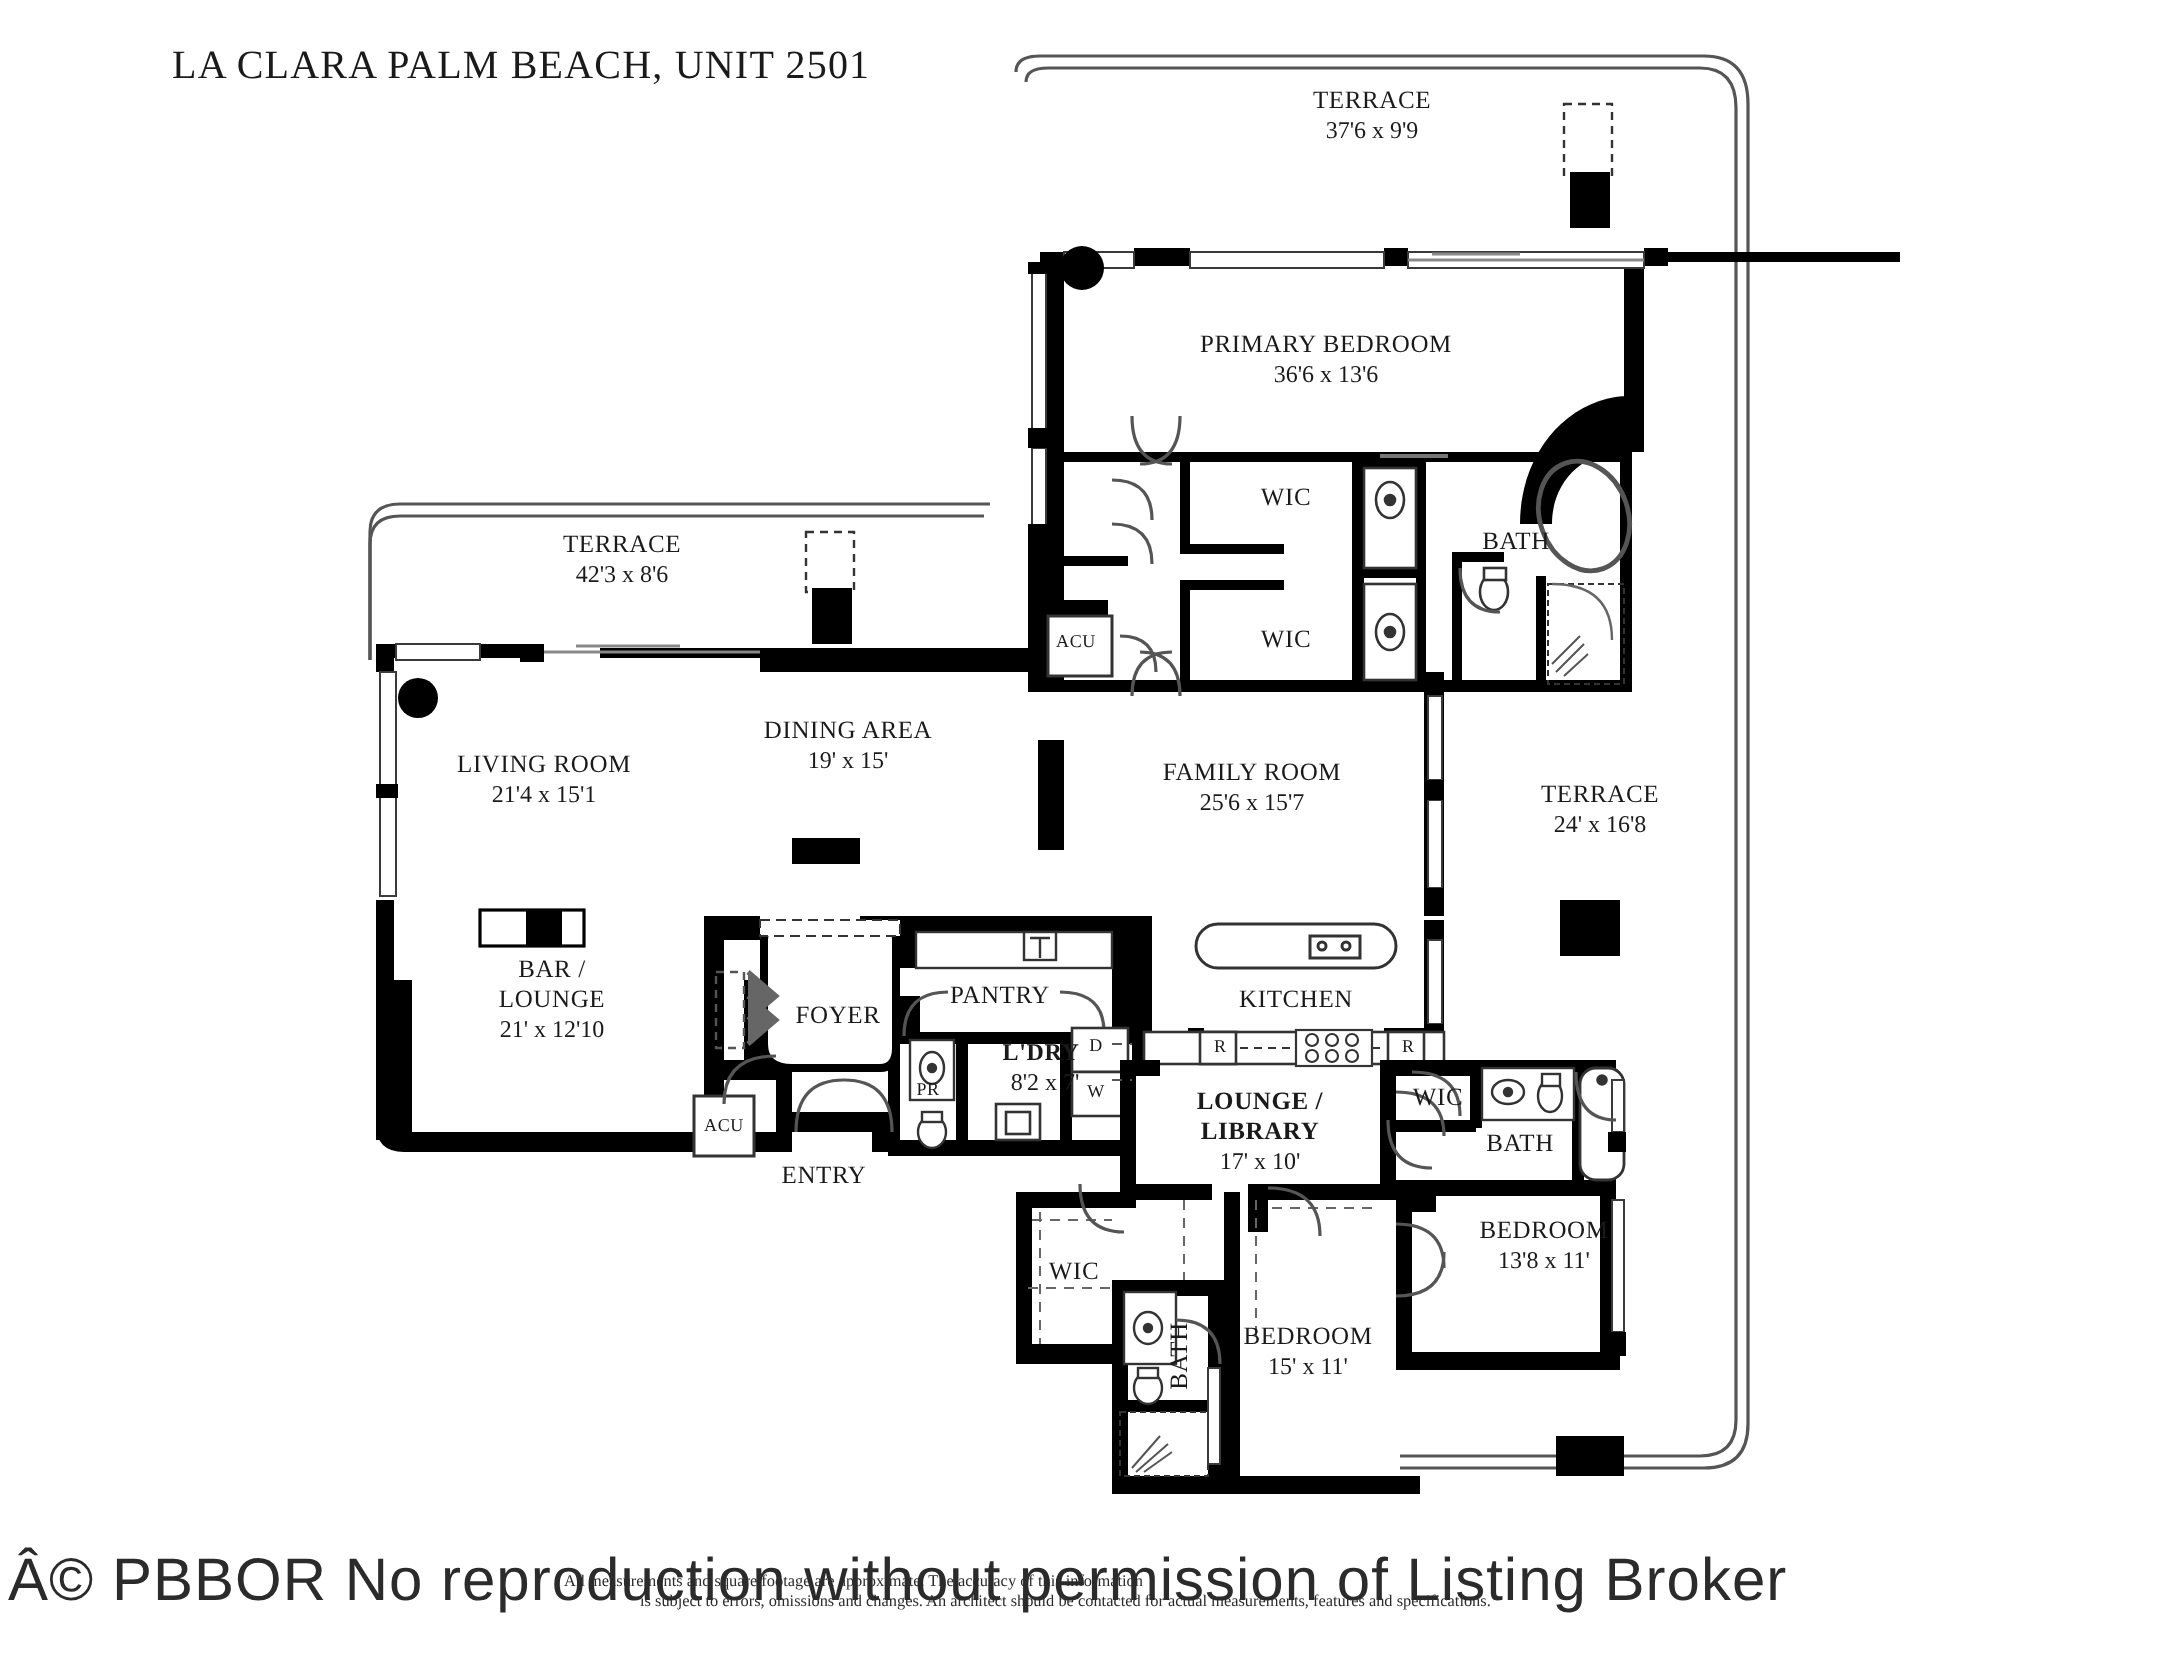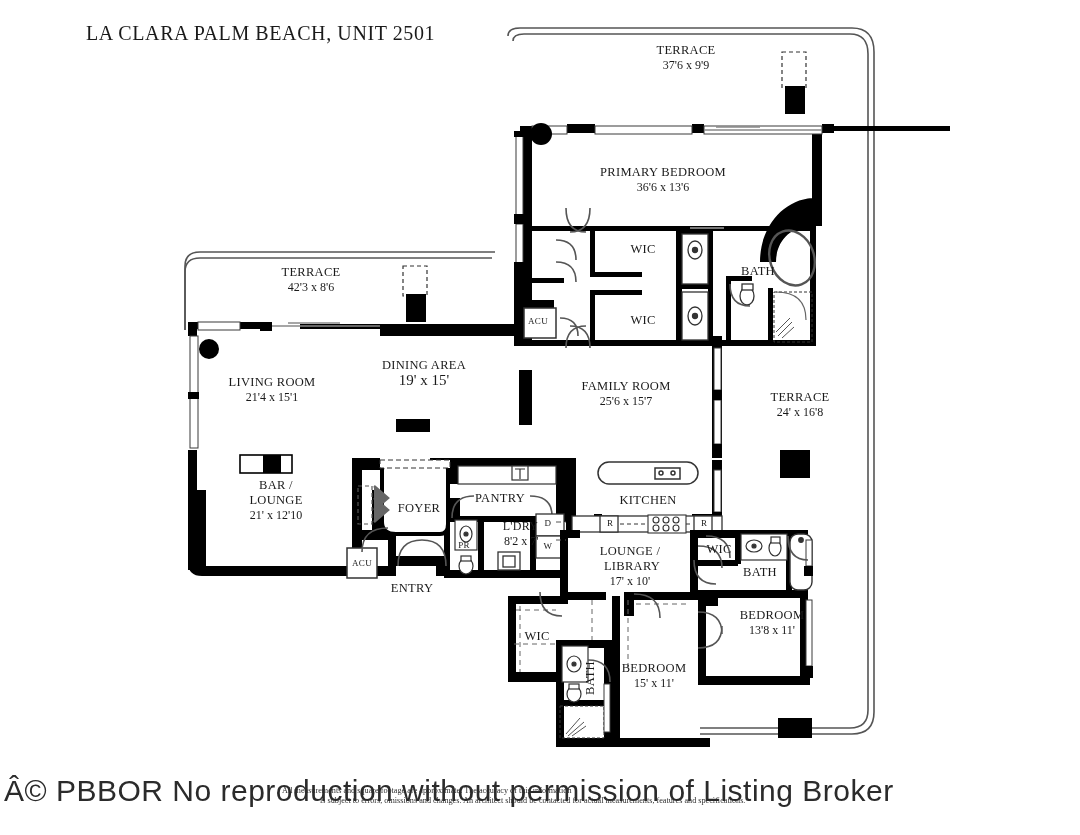--- a/index.html
+++ b/index.html
@@ -396,36 +396,36 @@
 </svg>
 
 <div id="room-labels">
     <div style="position: absolute; left: 686px; top: 58px; transform: translate(-50%, -50%); text-align: center; line-height: 15px; white-space: pre; color: rgb(26, 26, 26); font-family: &quot;Liberation Serif&quot;, &quot;DejaVu Serif&quot;, serif; font-size: 12.5px;"><div style="font-weight: 400; letter-spacing: 0.3px;">TERRACE</div><div style="font-size: 12px;">37'6 x 9'9</div></div>
     <div style="position: absolute; left: 663px; top: 162px; transform: translate(-50%, -50%); text-align: center; line-height: 15px; white-space: pre; color: rgb(26, 26, 26); font-family: &quot;Liberation Serif&quot;, &quot;DejaVu Serif&quot;, serif; font-size: 12.5px;"><div style="font-weight: 400; letter-spacing: 0.3px; margin-top: 36px;">PRIMARY BEDROOM</div><div style="font-size: 12px; text-align: center;">36'6 x 13'6</div></div>
     <div style="position: absolute; left: 643px; top: 249px; transform: translate(-50%, -50%); text-align: center; line-height: 15px; white-space: pre; color: rgb(26, 26, 26); font-family: &quot;Liberation Serif&quot;, &quot;DejaVu Serif&quot;, serif; font-size: 12.5px;"><div style="font-weight: 400; letter-spacing: 0.3px;">WIC</div></div>
     <div style="position: absolute; left: 643px; top: 320px; transform: translate(-50%, -50%); text-align: center; line-height: 15px; white-space: pre; color: rgb(26, 26, 26); font-family: &quot;Liberation Serif&quot;, &quot;DejaVu Serif&quot;, serif; font-size: 12.5px;"><div style="font-weight: 400; letter-spacing: 0.3px;">WIC</div></div>
     <div style="position: absolute; left: 758px; top: 271px; transform: translate(-50%, -50%); text-align: center; line-height: 15px; white-space: pre; color: rgb(26, 26, 26); font-family: &quot;Liberation Serif&quot;, &quot;DejaVu Serif&quot;, serif; font-size: 12.5px;"><div style="font-weight: 400; letter-spacing: 0.3px;">BATH</div></div>
     <div style="position: absolute; left: 311px; top: 280px; transform: translate(-50%, -50%); text-align: center; line-height: 15px; white-space: pre; color: rgb(26, 26, 26); font-family: &quot;Liberation Serif&quot;, &quot;DejaVu Serif&quot;, serif; font-size: 12.5px;"><div style="font-weight: 400; letter-spacing: 0.3px;">TERRACE</div><div style="font-size: 12px;">42'3 x 8'6</div></div>
     <div style="position: absolute; left: 272px; top: 390px; transform: translate(-50%, -50%); text-align: center; line-height: 15px; white-space: pre; color: rgb(26, 26, 26); font-family: &quot;Liberation Serif&quot;, &quot;DejaVu Serif&quot;, serif; font-size: 12.5px;"><div style="font-weight: 400; letter-spacing: 0.3px;">LIVING ROOM</div><div style="font-size: 12px;">21'4 x 15'1</div></div>
-    <div style="position: absolute; left: 424px; top: 373px; transform: translate(-50%, -50%); text-align: center; line-height: 15px; white-space: pre; color: rgb(26, 26, 26); font-family: &quot;Liberation Serif&quot;, &quot;DejaVu Serif&quot;, serif; font-size: 12.5px;"><div style="font-weight: 400; letter-spacing: 0.3px;">DINING AREA</div><div style="font-size: 15px;">19' x 15'</div></div>
+    <div style="position: absolute; left: 424px; top: 373px; transform: translate(-50%, -50%); text-align: center; line-height: 15px; white-space: pre; color: rgb(26, 26, 26); font-family: &quot;Liberation Serif&quot;, &quot;DejaVu Serif&quot;, serif; font-size: 12.5px;"><div style="font-weight: 400; letter-spacing: 0.3px;">DINING AREA</div><div style="font-size: 12px;">19' x 15'</div></div>
     <div style="position: absolute; left: 626px; top: 394px; transform: translate(-50%, -50%); text-align: center; line-height: 15px; white-space: pre; color: rgb(26, 26, 26); font-family: &quot;Liberation Serif&quot;, &quot;DejaVu Serif&quot;, serif; font-size: 12.5px;"><div style="font-weight: 400; letter-spacing: 0.3px;">FAMILY ROOM</div><div style="font-size: 12px;">25'6 x 15'7</div></div>
     <div style="position: absolute; left: 800px; top: 405px; transform: translate(-50%, -50%); text-align: center; line-height: 15px; white-space: pre; color: rgb(26, 26, 26); font-family: &quot;Liberation Serif&quot;, &quot;DejaVu Serif&quot;, serif; font-size: 12.5px;"><div style="font-weight: 400; letter-spacing: 0.3px;">TERRACE</div><div style="font-size: 12px;">24' x 16'8</div></div>
     <div style="position: absolute; left: 276px; top: 500px; transform: translate(-50%, -50%); text-align: center; line-height: 15px; white-space: pre; color: rgb(26, 26, 26); font-family: &quot;Liberation Serif&quot;, &quot;DejaVu Serif&quot;, serif; font-size: 12.5px;"><div style="font-weight: 400; letter-spacing: 0.3px;">BAR /
 LOUNGE</div><div style="font-size: 12px;">21' x 12'10</div></div>
     <div style="position: absolute; left: 419px; top: 508px; transform: translate(-50%, -50%); text-align: center; line-height: 15px; white-space: pre; color: rgb(26, 26, 26); font-family: &quot;Liberation Serif&quot;, &quot;DejaVu Serif&quot;, serif; font-size: 12.5px;"><div style="font-weight: 400; letter-spacing: 0.3px;">FOYER</div></div>
     <div style="position: absolute; left: 500px; top: 498px; transform: translate(-50%, -50%); text-align: center; line-height: 15px; white-space: pre; color: rgb(26, 26, 26); font-family: &quot;Liberation Serif&quot;, &quot;DejaVu Serif&quot;, serif; font-size: 12.5px;"><div style="font-weight: 400; letter-spacing: 0.3px;">PANTRY</div></div>
     <div style="position: absolute; left: 648px; top: 500px; transform: translate(-50%, -50%); text-align: center; line-height: 15px; white-space: pre; color: rgb(26, 26, 26); font-family: &quot;Liberation Serif&quot;, &quot;DejaVu Serif&quot;, serif; font-size: 12.5px;"><div style="font-weight: 400; letter-spacing: 0.3px;">KITCHEN</div></div>
-    <div style="position: absolute; left: 511px; top: 534px; transform: translate(-50%, -50%); text-align: center; line-height: 15px; white-space: pre; color: rgb(26, 26, 26); font-family: &quot;Liberation Serif&quot;, &quot;DejaVu Serif&quot;, serif; font-size: 12px;"><div style="font-weight: 400; letter-spacing: 0.3px; margin-left: 19px;">L'DRY</div><div style="font-size: 12px; text-align: right;">8'2 x 7'</div></div>
+    <div style="position: absolute; left: 511px; top: 534px; transform: translate(-50%, -50%); text-align: center; line-height: 15px; white-space: pre; color: rgb(26, 26, 26); font-family: &quot;Liberation Serif&quot;, &quot;DejaVu Serif&quot;, serif; font-size: 12px;"><div style="font-weight: 700; letter-spacing: 0.3px; margin-left: 19px;">L'DRY</div><div style="font-size: 12px; text-align: right;">8'2 x 7'</div></div>
     <div style="position: absolute; left: 464px; top: 545px; transform: translate(-50%, -50%); text-align: center; line-height: 15px; white-space: pre; color: rgb(26, 26, 26); font-family: &quot;Liberation Serif&quot;, &quot;DejaVu Serif&quot;, serif; font-size: 9px;"><div style="font-weight: 400; letter-spacing: 0.3px;">PR</div></div>
     <div style="position: absolute; left: 548px; top: 523px; transform: translate(-50%, -50%); text-align: center; line-height: 15px; white-space: pre; color: rgb(26, 26, 26); font-family: &quot;Liberation Serif&quot;, &quot;DejaVu Serif&quot;, serif; font-size: 9px;"><div style="font-weight: 400; letter-spacing: 0.3px;">D</div></div>
     <div style="position: absolute; left: 548px; top: 546px; transform: translate(-50%, -50%); text-align: center; line-height: 15px; white-space: pre; color: rgb(26, 26, 26); font-family: &quot;Liberation Serif&quot;, &quot;DejaVu Serif&quot;, serif; font-size: 9px;"><div style="font-weight: 400; letter-spacing: 0.3px;">W</div></div>
     <div style="position: absolute; left: 362px; top: 563px; transform: translate(-50%, -50%); text-align: center; line-height: 15px; white-space: pre; color: rgb(26, 26, 26); font-family: &quot;Liberation Serif&quot;, &quot;DejaVu Serif&quot;, serif; font-size: 9px;"><div style="font-weight: 400; letter-spacing: 0.3px;">ACU</div></div>
     <div style="position: absolute; left: 538px; top: 321px; transform: translate(-50%, -50%); text-align: center; line-height: 15px; white-space: pre; color: rgb(26, 26, 26); font-family: &quot;Liberation Serif&quot;, &quot;DejaVu Serif&quot;, serif; font-size: 9px;"><div style="font-weight: 400; letter-spacing: 0.3px;">ACU</div></div>
     <div style="position: absolute; left: 412px; top: 588px; transform: translate(-50%, -50%); text-align: center; line-height: 15px; white-space: pre; color: rgb(26, 26, 26); font-family: &quot;Liberation Serif&quot;, &quot;DejaVu Serif&quot;, serif; font-size: 12.5px;"><div style="font-weight: 400; letter-spacing: 0.3px;">ENTRY</div></div>
-    <div style="position: absolute; left: 630px; top: 566px; transform: translate(-50%, -50%); text-align: center; line-height: 15px; white-space: pre; color: rgb(26, 26, 26); font-family: &quot;Liberation Serif&quot;, &quot;DejaVu Serif&quot;, serif; font-size: 12.5px;"><div style="font-weight: 400; letter-spacing: 0.3px; text-align: right;">LOUNGE /
+    <div style="position: absolute; left: 630px; top: 566px; transform: translate(-50%, -50%); text-align: center; line-height: 15px; white-space: pre; color: rgb(26, 26, 26); font-family: &quot;Liberation Serif&quot;, &quot;DejaVu Serif&quot;, serif; font-size: 12.5px;"><div style="font-weight: 700; letter-spacing: 0.3px;">LOUNGE /
 LIBRARY</div><div style="font-size: 12px;">17' x 10'</div></div>
     <div style="position: absolute; left: 719px; top: 549px; transform: translate(-50%, -50%); text-align: center; line-height: 15px; white-space: pre; color: rgb(26, 26, 26); font-family: &quot;Liberation Serif&quot;, &quot;DejaVu Serif&quot;, serif; font-size: 12.5px;"><div style="font-weight: 400; letter-spacing: 0.3px;">WIC</div></div>
     <div style="position: absolute; left: 760px; top: 572px; transform: translate(-50%, -50%); text-align: center; line-height: 15px; white-space: pre; color: rgb(26, 26, 26); font-family: &quot;Liberation Serif&quot;, &quot;DejaVu Serif&quot;, serif; font-size: 12.5px;"><div style="font-weight: 400; letter-spacing: 0.3px;">BATH</div></div>
     <div style="position: absolute; left: 772px; top: 623px; transform: translate(-50%, -50%); text-align: center; line-height: 15px; white-space: pre; color: rgb(26, 26, 26); font-family: &quot;Liberation Serif&quot;, &quot;DejaVu Serif&quot;, serif; font-size: 12.5px;"><div style="font-weight: 400; letter-spacing: 0.3px;">BEDROOM</div><div style="font-size: 12px;">13'8 x 11'</div></div>
     <div style="position: absolute; left: 537px; top: 636px; transform: translate(-50%, -50%); text-align: center; line-height: 15px; white-space: pre; color: rgb(26, 26, 26); font-family: &quot;Liberation Serif&quot;, &quot;DejaVu Serif&quot;, serif; font-size: 12.5px;"><div style="font-weight: 400; letter-spacing: 0.3px;">WIC</div></div>
     <div style="position: absolute; left: 590px; top: 678px; transform: translate(-50%, -50%) rotate(180deg); text-align: center; line-height: 15px; white-space: pre; color: rgb(26, 26, 26); font-family: &quot;Liberation Serif&quot;, &quot;DejaVu Serif&quot;, serif; font-size: 12.5px; writing-mode: vertical-rl;"><div style="font-weight: 400; letter-spacing: 0.3px;">BATH</div></div>
     <div style="position: absolute; left: 654px; top: 676px; transform: translate(-50%, -50%); text-align: center; line-height: 15px; white-space: pre; color: rgb(26, 26, 26); font-family: &quot;Liberation Serif&quot;, &quot;DejaVu Serif&quot;, serif; font-size: 12.5px;"><div style="font-weight: 400; letter-spacing: 0.3px;">BEDROOM</div><div style="font-size: 12px;">15' x 11'</div></div>
     <div style="position: absolute; left: 610px; top: 523px; transform: translate(-50%, -50%); font-size: 9px; font-family: &quot;Liberation Serif&quot;, &quot;DejaVu Serif&quot;, serif;">R</div>
     <div style="position: absolute; left: 704px; top: 523px; transform: translate(-50%, -50%); font-size: 9px; font-family: &quot;Liberation Serif&quot;, &quot;DejaVu Serif&quot;, serif;">R</div>
   </div>

